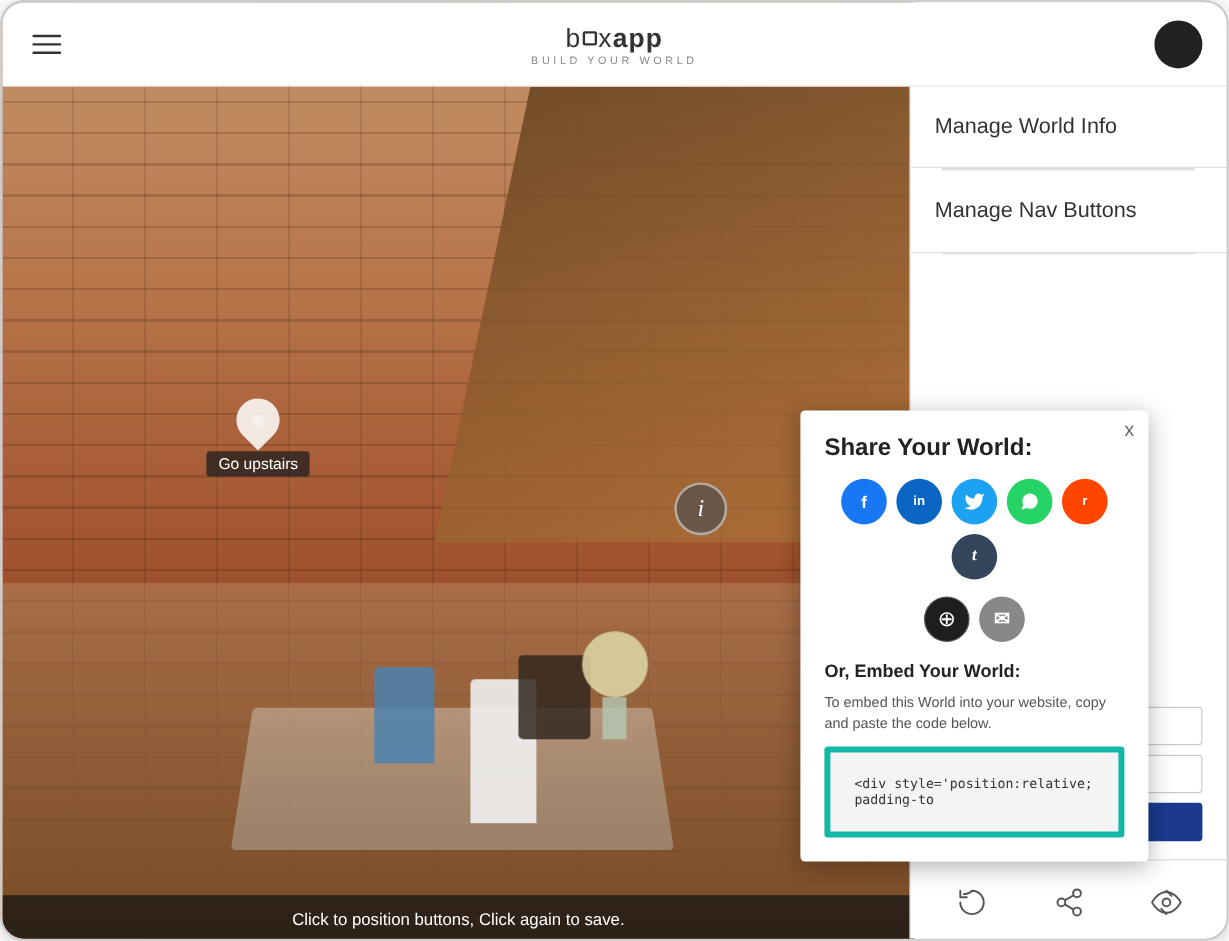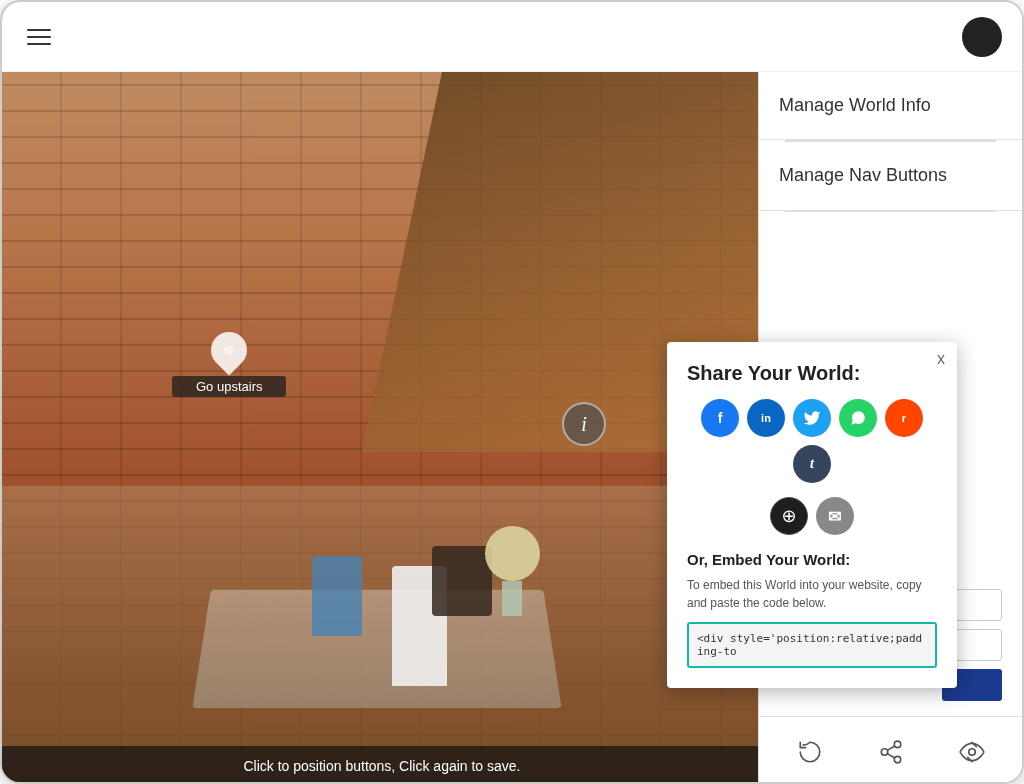--- a/index.html
+++ b/index.html
@@ -186,21 +186,21 @@
       background: rgba(255,255,255,0.4);
       border-radius: 50%;
       transform: rotate(45deg);
     }
 
     .location-label {
       margin-top: 8px;
       background: rgba(30,30,30,0.75);
       color: #fff;
       font-size: 13px;
-      padding: 3px 24px;
+      padding: 3px 10px;
       border-radius: 3px;
       font-family: 'Helvetica Neue', sans-serif;
       white-space: nowrap;
     }
 
     
     .info-btn {
       position: absolute;
       top: 400px;
       left: 560px;
@@ -428,23 +428,23 @@
       font-size: 12px;
       color: #555;
       text-align: left;
       line-height: 1.5;
       margin-bottom: 10px;
       font-family: 'Helvetica Neue', sans-serif;
     }
 
     .embed-code {
       background: #f4f4f4;
-      border: 2px solid #14b8a6;
+      border: 5px solid #14b8a6;
       border-radius: 3px;
-      padding: 8px;
+      padding: 20px;
       font-size: 11px;
       font-family: monospace;
       color: #333;
       word-break: break-all;
     }
 
     
     .panel-divider {
       width: 80%;
       height: 1px;
@@ -552,20 +552,26 @@
     </div>
   </div>
 
   <div class="header">
     <div class="hamburger-btn">
       <span></span>
       <span></span>
       <span></span>
     </div>
 
+    <div class="header-logo">
+      <div class="logo-main">
+        <span class="box">b</span><span class="box-o"></span><span class="box">x</span><span class="app">app</span>
+      </div>
+      <div class="logo-sub">BUILD YOUR WORLD</div>
+    </div>
 
     <div class="user-avatar"></div>
   </div>
 
   <div class="right-panel">
     <div class="panel-header">
       <div class="panel-hamburger">
         <span></span>
         <span></span>
         <span></span>

